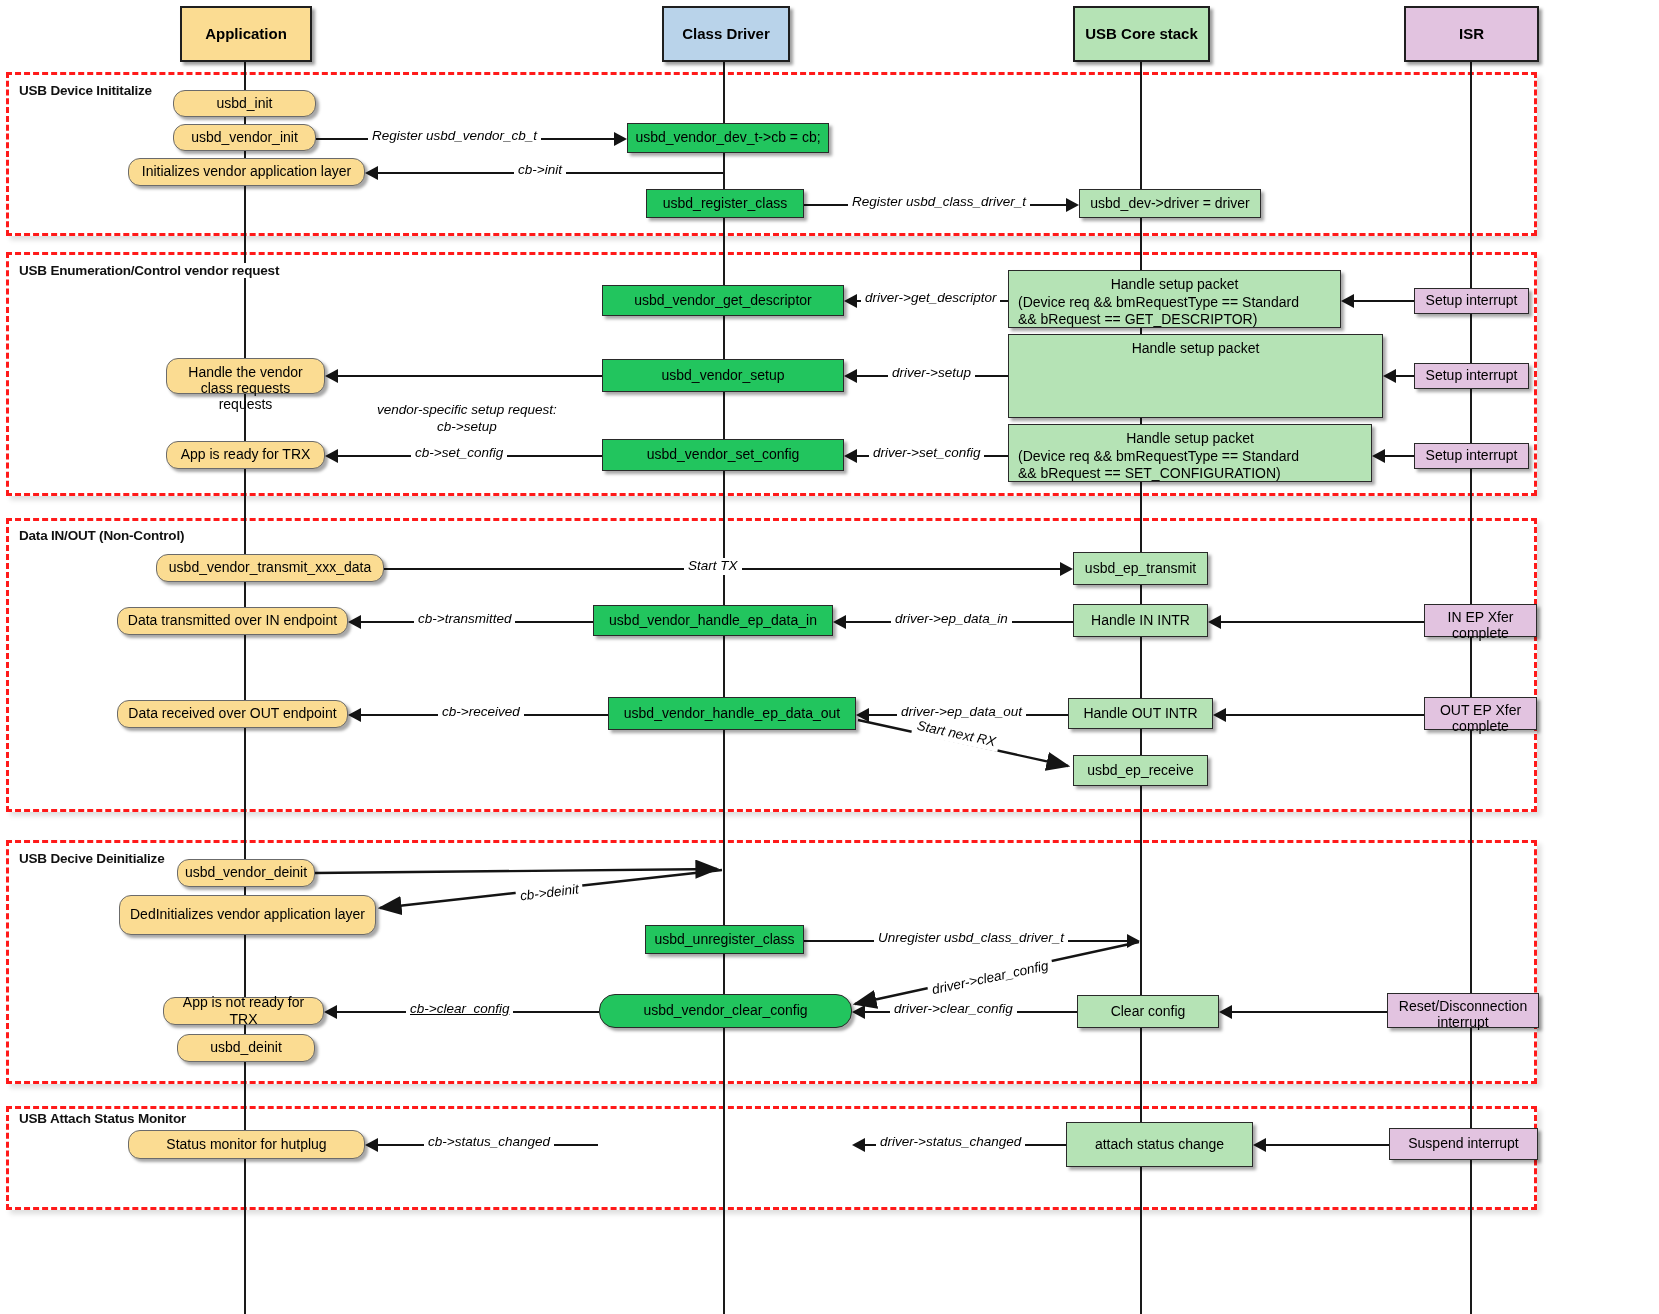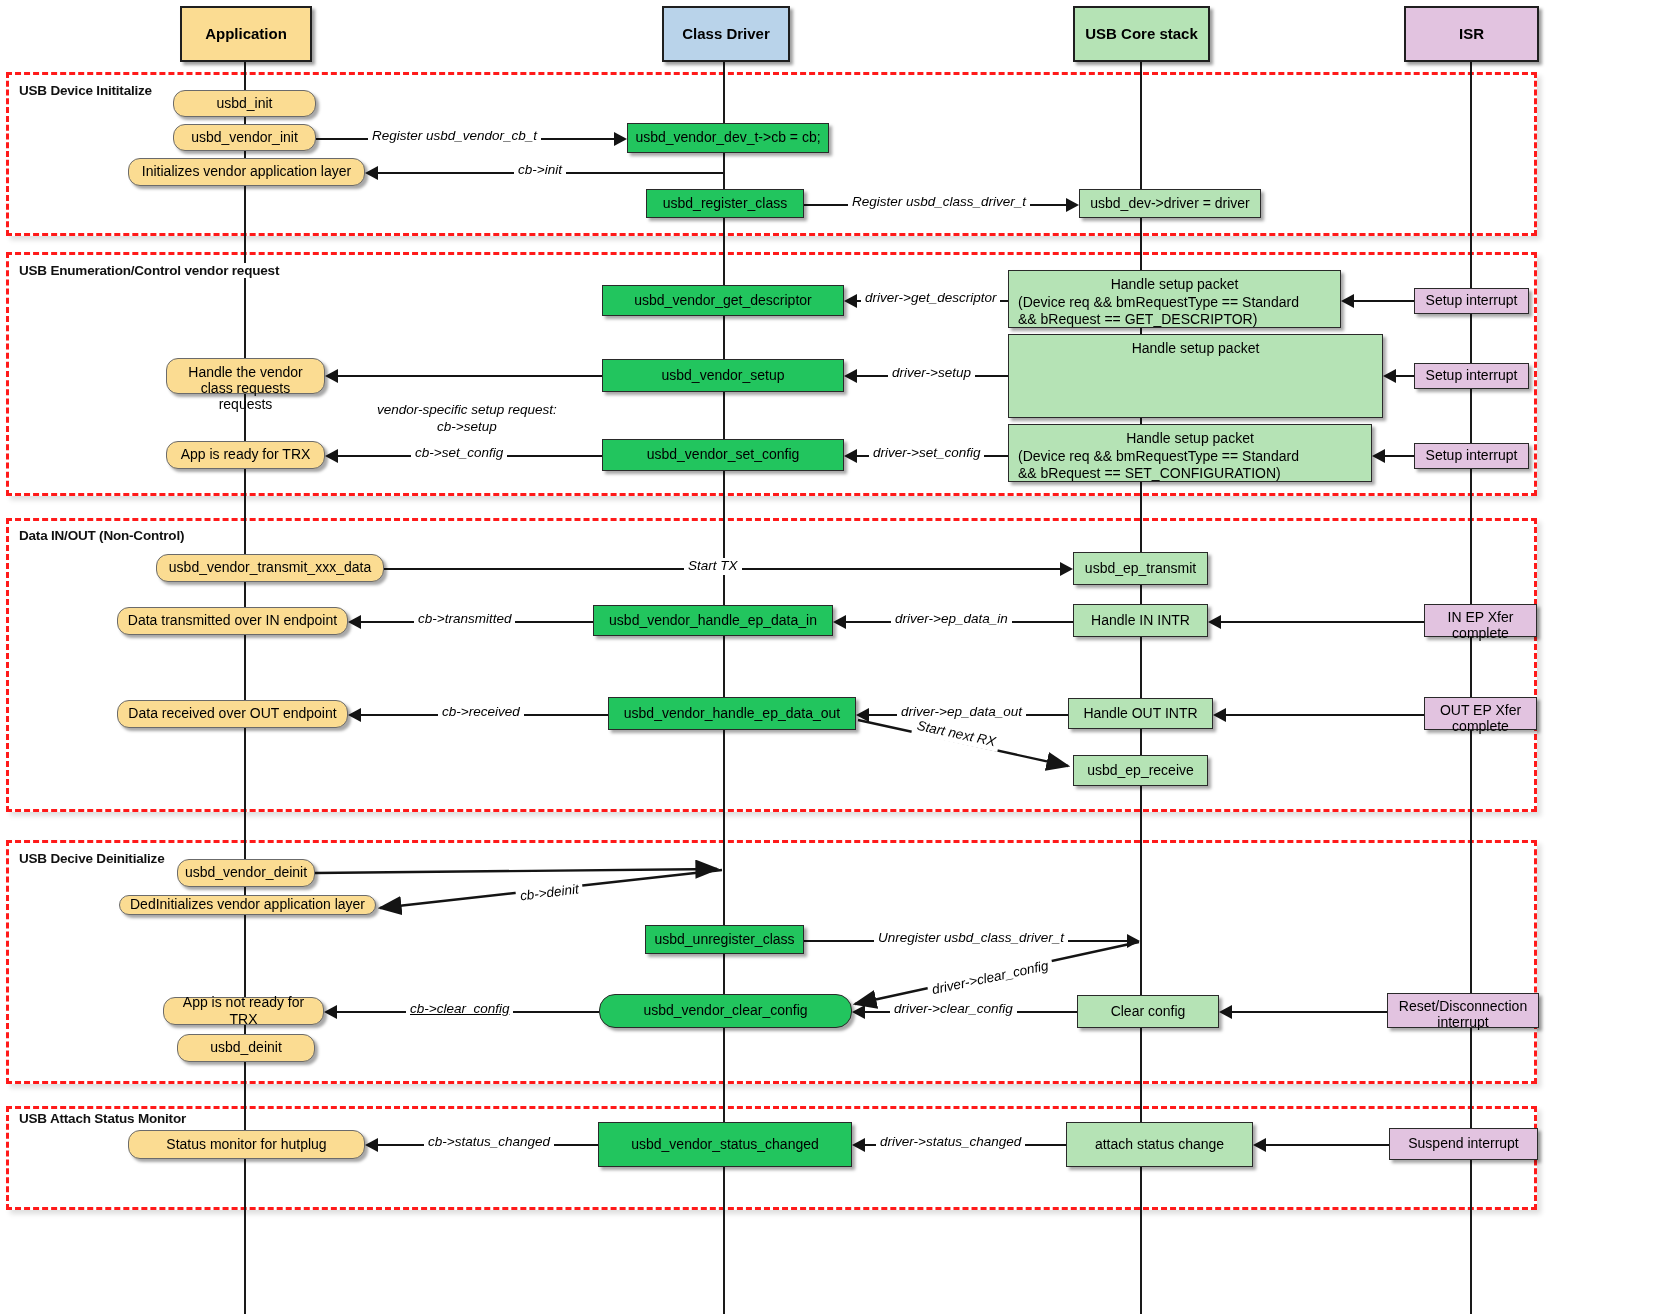--- a/index.html
+++ b/index.html
@@ -333,21 +333,21 @@
       </marker>
     </defs>
     <line x1="8" y1="10" x2="218" y2="56" stroke="#141414" stroke-width="2.4" marker-end="url(#ah1)"></line>
   </svg>
   <div class="msg" style="left:912px;top:726px;transform:rotate(12deg);">Start next RX</div>
 
   <div class="node app" style="left:177px;top:859px;width:138px;height:28px;">
     <span>usbd_vendor_deinit</span>
   </div>
 
-  <div class="node app" style="left:119px;top:895px;width:257px;height:20px;">
+  <div class="node app" style="left:119px;top:895px;width:257px;height:40px;">
     <span>DedInitializes vendor application layer</span>
   </div>
 
   <div class="node drv" style="left:645px;top:925px;width:159px;height:29px;">
     <span>usbd_unregister_class</span>
   </div>
 
   <div class="node app" style="left:163px;top:997px;width:161px;height:28px;">
     <span>App is not ready for TRX</span>
   </div>
@@ -417,23 +417,20 @@
 
   <div class="arrow" style="left:1219px;top:1011px;width:168px;">
     <div class="shaft" style="left:13px;width:155px;"></div>
     <div class="head left" style="left:0px;"></div>
   </div>
 
   <div class="node app" style="left:128px;top:1130px;width:237px;height:29px;">
     <span>Status monitor for hutplug</span>
   </div>
 
-  <div class="node drv" style="left:598px;top:1122px;width:254px;height:45px;">
-    <span>usbd_vendor_status_changed</span>
-  </div>
 
   <div class="node core" style="left:1066px;top:1122px;width:187px;height:45px;">
     <span>attach status change</span>
   </div>
 
   <div class="node isr" style="left:1389px;top:1128px;width:149px;height:32px;">
     <span>Suspend interrupt</span>
   </div>
 
   <div class="arrow" style="left:365px;top:1144px;width:233px;">

